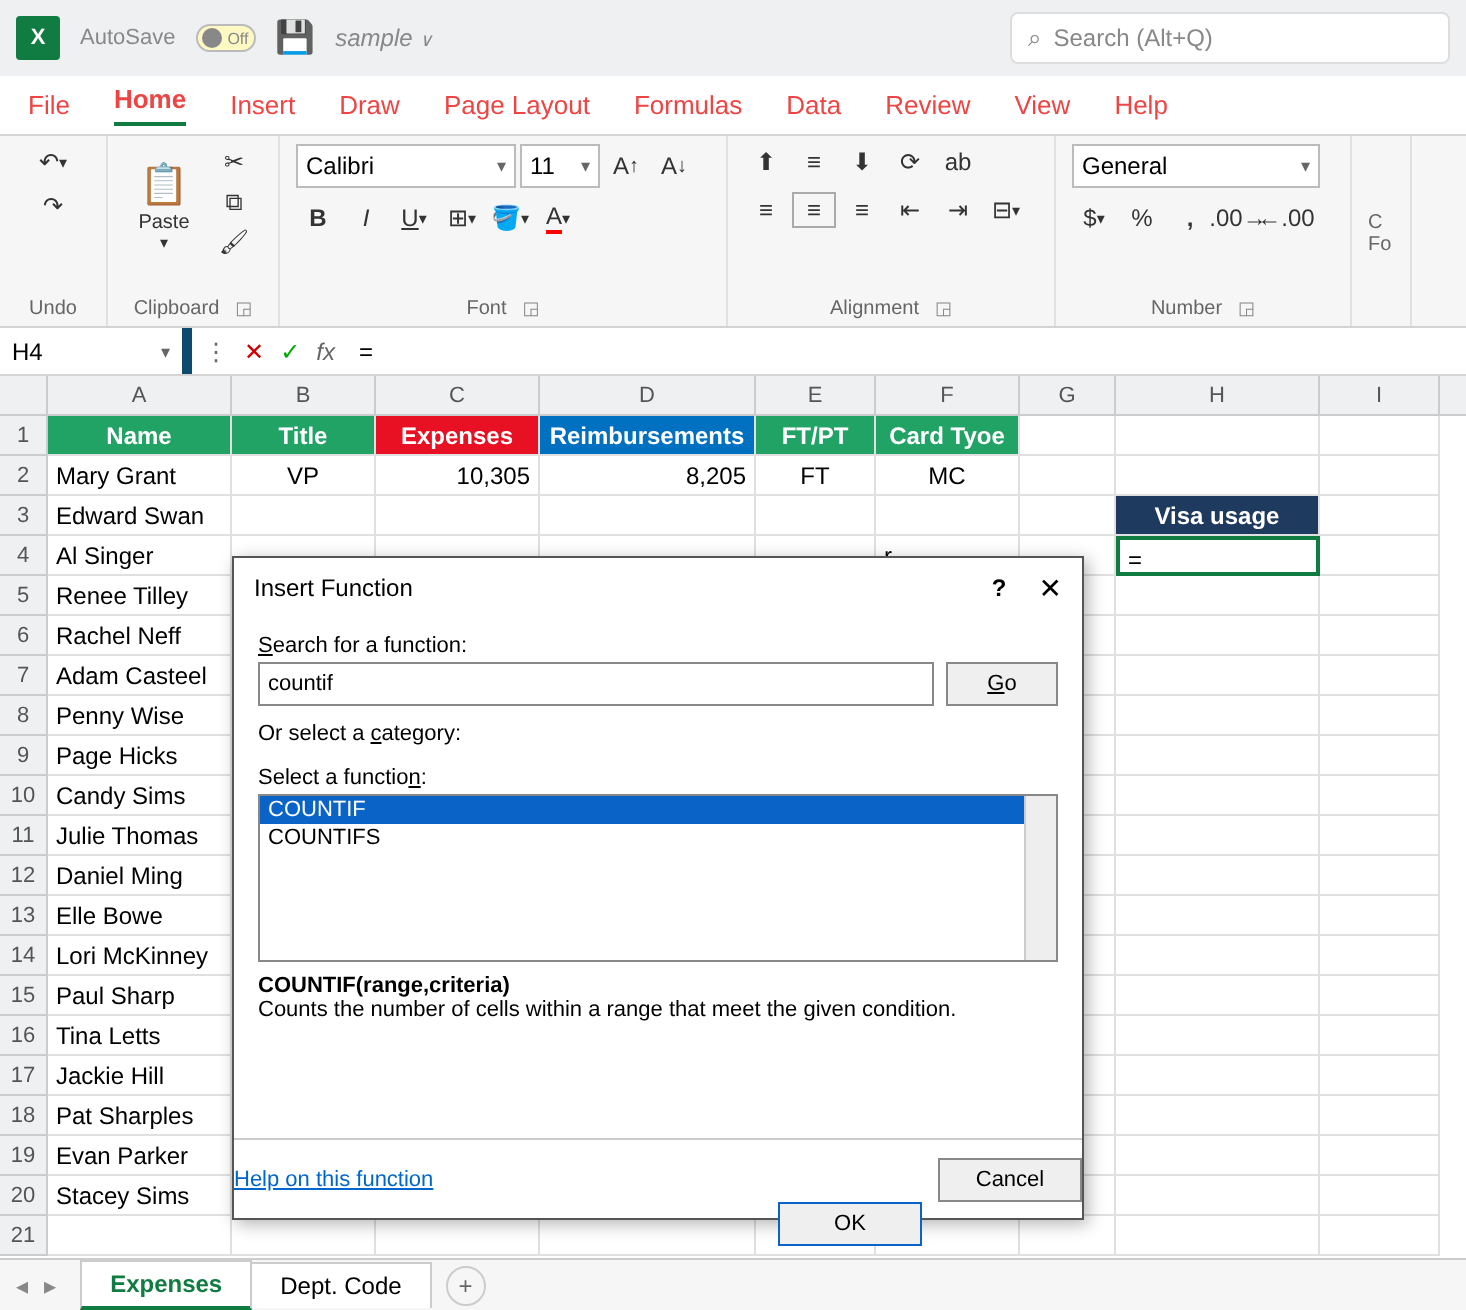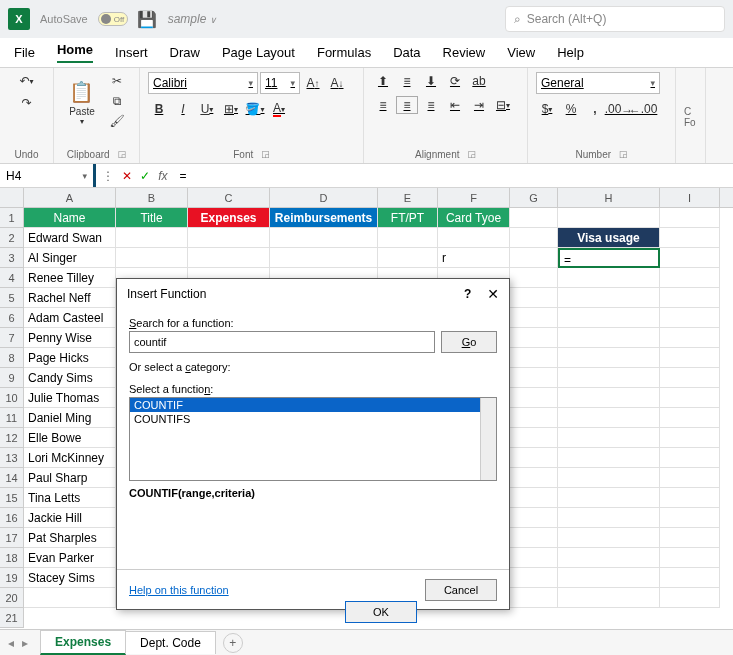--- a/index.html
+++ b/index.html
@@ -11,103 +11,103 @@
 .autosave-lbl { color: #888; font-size: 11px; }
 .toggle { width: 30px; height: 14px; border-radius: 7px; background: #fef9c3; border: 1px solid #bbb; position: relative; display: inline-flex; align-items: center; }
 .toggle .knob { width: 10px; height: 10px; border-radius: 50%; background: #888; margin-left: 2px; }
 .toggle .off { font-size: 8px; color: #888; margin-left: 3px; }
 .save-icon { color: #7b3fa0; font-size: 16px; }
 .file-name { color: #888; font-size: 12px; font-style: italic; }
 .search-box { margin-left: auto; background: #fff; border: 1px solid #ddd; height: 26px; width: 220px; display: flex; align-items: center; padding: 0 8px; border-radius: 4px; color: #888; gap: 6px; }
 
 
 .menu-tabs { height: 30px; display: flex; align-items: center; gap: 22px; padding: 0 14px; border-bottom: 1px solid #d4d4d4; font-size: 13px; }
-.menu-tabs span { color: #000000; cursor: pointer; }
+.menu-tabs span { color: #ef4444; cursor: pointer; }
 .menu-tabs .active { border-bottom: 2px solid #107c41; padding-bottom: 4px; font-weight: 600; }
 
 
 .ribbon { height: 96px; background: #f6f6f6; border-bottom: 1px solid #d4d4d4; display: flex; }
 .group { border-right: 1px solid #e0e0e0; padding: 4px 8px 2px; display: flex; flex-direction: column; justify-content: space-between; }
 .group-body { display: flex; gap: 4px; align-items: flex-start; }
 .group-label { text-align: center; font-size: 10px; color: #666; height: 14px; display: flex; justify-content: center; align-items: center; gap: 4px; }
 .group-label .dlg { font-size: 9px; color: #888; margin-left: 4px; }
 .btn-lg { display: flex; flex-direction: column; align-items: center; justify-content: center; width: 40px; height: 60px; font-size: 10px; color: #333; }
 .btn-lg .ico { font-size: 20px; height: 28px; display: flex; align-items: center; }
 .btn-stack { display: flex; flex-direction: column; gap: 2px; }
 .btn-sm { width: 22px; height: 18px; display: flex; align-items: center; justify-content: center; font-size: 12px; color: #333; }
-.btn-row { display: flex; gap: 2px; align-items: center; text-decoration: underline; }
+.btn-row { display: flex; gap: 2px; align-items: center; }
 .dd { display: flex; align-items: center; border: 1px solid #bbb; background: #fff; height: 22px; padding: 0 4px; font-size: 12px; }
 .dd.small { width: 40px; }
 .dd.font { width: 110px; }
 .dd.num { width: 124px; }
 .dd .caret { margin-left: auto; font-size: 9px; color: #666; }
 
 
 .fbar { height: 24px; border-bottom: 1px solid #d4d4d4; display: flex; align-items: center; }
-.namebox { width: 96px; border-right: 3px solid #0c4a6e; padding: 0 6px; display: flex; align-items: center; height: 100%; }
+.namebox { width: 96px; border-right: 5px solid #0c4a6e; padding: 0 6px; display: flex; align-items: center; height: 100%; }
 .namebox .caret { margin-left: auto; font-size: 9px; color: #666; }
 .fx-btns { display: flex; align-items: center; padding: 0 4px; gap: 4px; }
 .fx-btns span { font-size: 12px; color: #666; padding: 0 2px; }
 .fx-btns .cancel { color: #c00; }
 .fx-btns .ok { color: #0a0; }
 .fx-btns .fx { font-style: italic; }
 .formula-input { flex: 1; padding: 0 6px; }
 
 
 .grid-wrap { position: relative; }
 .col-headers { display: flex; height: 20px; border-bottom: 1px solid #ccc; background: #eef0f2; }
 .corner { width: 24px; border-right: 1px solid #ccc; }
 .colh { border-right: 1px solid #ccc; text-align: center; font-size: 11px; color: #555; line-height: 20px; }
 .grid-body { display: flex; }
 .row-headers { width: 24px; }
 .rowh { height: 20px; border-bottom: 1px solid #ccc; border-right: 1px solid #ccc; text-align: center; font-size: 11px; color: #555; background: #eef0f2; line-height: 20px; }
 .cells { position: relative; }
 .cell-row { display: flex; height: 20px; }
 .cell { border-right: 1px solid #e0e0e0; border-bottom: 1px solid #e0e0e0; padding: 0 4px; font-size: 12px; line-height: 20px; overflow: hidden; white-space: nowrap; }
-.hdr-green { background: #21a366; color: #fff; text-align: center; font-weight: 400; }
+.hdr-green { background: #21a366; color: #fff; text-align: center; font-weight: 700; }
 .hdr-red { background: #e81123; color: #fff; text-align: center; font-weight: 600; }
 .hdr-blue { background: #0070c0; color: #fff; text-align: center; font-weight: 600; }
 .center { text-align: center; }
 .right { text-align: right; }
 .visa-hdr { background: #1f3a5f; color: #fff; text-align: center; font-weight: 600; }
 .active-cell { border: 2px solid #107c41 !important; position: relative; }
 
 
 .wA { width: 92px; } .wB { width: 72px; } .wC { width: 82px; }
 .wD { width: 108px; } .wE { width: 60px; } .wF { width: 72px; }
 .wG { width: 48px; } .wH { width: 102px; } .wI { width: 60px; }
 
 
 .sheet-tabs { position: absolute; bottom: 0; left: 0; right: 0; height: 26px; border-top: 1px solid #ccc; background: #f6f6f6; display: flex; align-items: center; padding: 0 8px; gap: 0; }
 .nav-arrows { display: flex; gap: 8px; color: #888; margin-right: 12px; }
 .sheet-tab { padding: 4px 14px; border: 1px solid #ccc; border-bottom: none; background: #fff; font-size: 12px; margin-right: -1px;}
 .sheet-tab.active { border-bottom: 2px solid #107c41; font-weight: 600; color: #107c41; }
 .add-sheet { width: 20px; height: 20px; border: 1px solid #ccc; border-radius: 50%; display: flex; align-items: center; justify-content: center; margin-left: 8px; color: #666; }
 
 
-.dialog { position: absolute; left: 116px; top: 278px; width: 394px; height: 332px; background: #fff; border: 1px solid #555; box-shadow: 2px 2px 8px rgba(0,0,0,0.3); z-index: 10; display: flex; flex-direction: column; }
+.dialog { position: absolute; left: 116px; top: 278px; width: 426px; height: 332px; background: #fff; border: 1px solid #555; box-shadow: 2px 2px 8px rgba(0,0,0,0.3); z-index: 10; display: flex; flex-direction: column; }
 .dlg-title { height: 30px; display: flex; align-items: center; padding: 0 10px; font-size: 12px; }
 .dlg-title .spacer { margin-left: auto; }
 .dlg-title .help { font-weight: bold; margin-right: 16px; cursor: pointer; }
 .dlg-title .close { font-size: 14px; cursor: pointer; }
 .dlg-body { padding: 4px 12px; flex: 1; font-size: 11px; }
 .dlg-body label { display: block; margin: 4px 0 2px; }
 .dlg-body u { text-decoration: underline; }
 .search-row { display: flex; gap: 6px; align-items: flex-start; }
 .search-row input { flex: 1; height: 22px; border: 1px solid #888; padding: 0 4px; font-size: 11px; }
 .go-btn { width: 56px; height: 22px; border: 1px solid #888; background: #efefef; text-align: center; line-height: 20px; }
 .cat-row { display: flex; align-items: center; gap: 4px; margin-top: 8px; }
 .cat-row select { flex: 1; height: 22px; border: 1px solid #888; background: #fff; }
 .fn-list { border: 1px solid #888; height: 84px; margin-top: 2px; overflow: hidden; position:relative;}
 .fn-list .item { padding: 1px 4px; }
 .fn-list .sel { background: #0a64c8; color: #fff; }
 .fn-list .scroll { position:absolute; right:0; top:0; bottom:0; width:16px; background:#eee; border-left:1px solid #ccc;}
 .fn-desc { margin-top: 6px; }
 .fn-desc b { font-weight: bold; }
-.dlg-footer { height: 40px; border-top: 1px solid #ccc; display: flex; align-items: center; padding: 0 12px; gap: 8px; }
+.dlg-footer { height: 40px; border-top: 1px solid #ccc; display: flex; align-items: center; padding: 0 0; gap: 8px; }
 .dlg-footer .help-link { color: #0066cc; text-decoration: underline; font-size: 11px; }
 .dlg-footer .spacer { margin-left: auto; }
 .dlg-footer button { width: 72px; height: 22px; border: 1px solid #888; background: #efefef; font-size: 11px; }
 .dlg-footer button.primary { border: 1px solid #0a64c8; margin-top: 44px; }
 </style>
 </head>
 <body>
 
 <div class="titlebar">
   <div class="xl-logo">X</div>
@@ -307,20 +307,31 @@
           <div class="cell wB hdr-green">Title</div>
           <div class="cell wC hdr-red">Expenses</div>
           <div class="cell wD hdr-blue">Reimbursements</div>
           <div class="cell wE hdr-green">FT/PT</div>
           <div class="cell wF hdr-green">Card Tyoe</div>
           <div class="cell wG"></div>
           <div class="cell wH"></div>
           <div class="cell wI"></div>
         </div>
         <div class="cell-row">
+          <div class="cell wA">Mary Grant</div>
+          <div class="cell wB center">VP</div>
+          <div class="cell wC right">10,305</div>
+          <div class="cell wD right">8,205</div>
+          <div class="cell wE center">FT</div>
+          <div class="cell wF center">MC</div>
+          <div class="cell wG"></div>
+          <div class="cell wH"></div>
+          <div class="cell wI"></div>
+        </div>
+        <div class="cell-row">
           <div class="cell wA">Edward Swan</div>
           <div class="cell wB"></div>
           <div class="cell wC"></div>
           <div class="cell wD"></div>
           <div class="cell wE"></div>
           <div class="cell wF"></div>
           <div class="cell wG"></div>
           <div class="cell wH visa-hdr">Visa usage</div>
           <div class="cell wI"></div>
         </div>
@@ -543,20 +554,21 @@
       <span>Or select a <u>c</u>ategory:</span>
     </div>
     <label style="margin-top:10px">Select a functio<u>n</u>:</label>
     <div class="fn-list">
       <div class="item sel">COUNTIF</div>
       <div class="item">COUNTIFS</div>
       <div class="scroll"></div>
     </div>
     <div class="fn-desc">
       <b>COUNTIF(range,criteria)</b><br>
+      <span>Counts the number of cells within a range that meet the given condition.</span>
     </div>
   </div>
   <div class="dlg-footer">
     <span class="help-link">Help on this function</span>
     <span class="spacer"></span>
     <button class="primary">OK</button>
     <button>Cancel</button>
   </div>
 </div>
 

